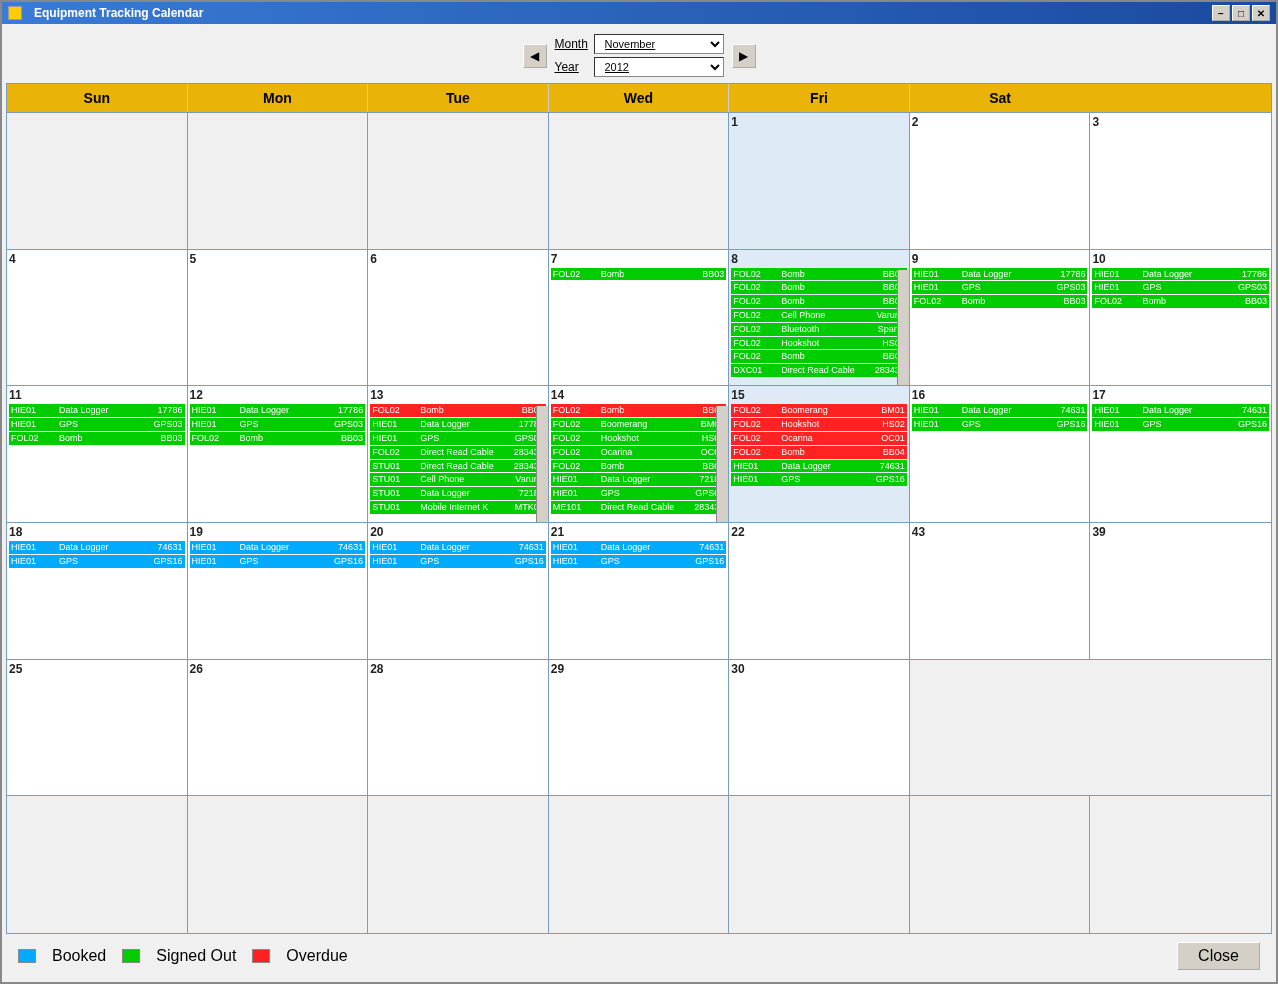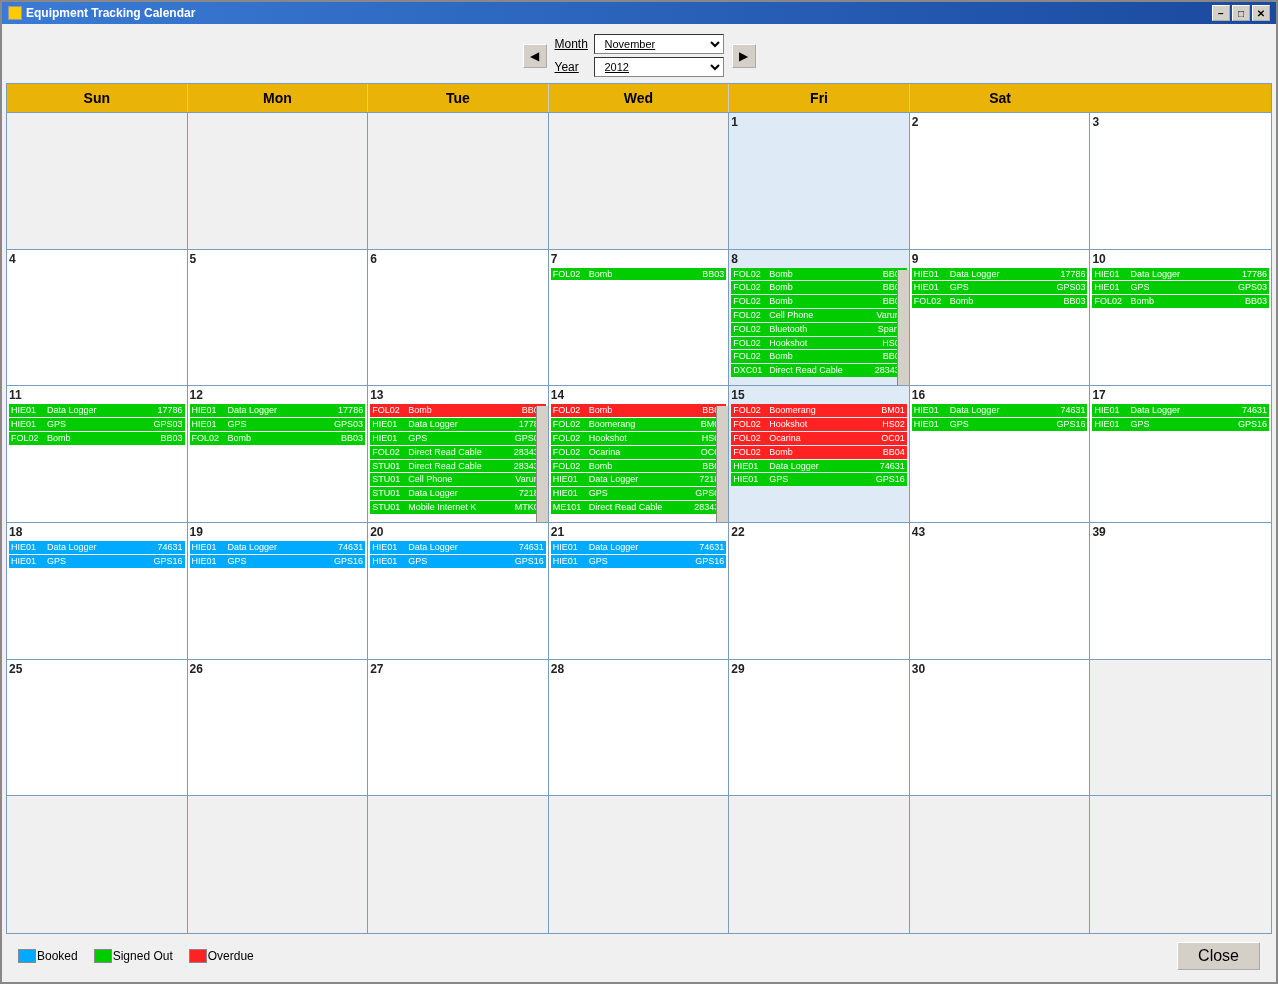--- a/index.html
+++ b/index.html
@@ -23,21 +23,21 @@
       background: linear-gradient(to right, #3a7bd5, #1a4a9f);
       color: white;
       padding: 3px 6px;
       display: flex;
       align-items: center;
       justify-content: space-between;
       height: 22px;
       font-size: 12px;
       font-weight: bold;
     }
-    .title-bar-left { display: flex; align-items: center; gap: 4px; }
+    .title-bar-left { display: flex; align-items: center; gap: 12px; }
     .title-bar-icon { width: 14px; height: 14px; background: #ffcc00; border: 1px solid #999; }
     .title-bar-controls { display: flex; gap: 2px; }
     .tb-btn {
       width: 18px; height: 16px; background: #d4d0c8;
       border: 1px outset #fff; cursor: pointer;
       display: flex; align-items: center; justify-content: center;
       font-size: 10px; color: #000;
     }
     .content-area {
       flex: 1;
@@ -138,21 +138,21 @@
       padding: 1px 2px;
       margin-bottom: 1px;
       font-size: 9px;
       line-height: 1.2;
       white-space: nowrap;
       overflow: hidden;
     }
     .event-item.booked { background: #00aaff; color: white; }
     .event-item.signed-out { background: #00cc00; color: white; }
     .event-item.overdue { background: #ff2222; color: white; }
-    .event-col1 { width: 36px; flex-shrink: 0; }
+    .event-col1 { width: 48px; flex-shrink: 0; }
     .event-col2 { flex: 1; overflow: hidden; }
     .event-col3 { width: 40px; flex-shrink: 0; text-align: right; }
     .scroll-indicator {
       position: absolute;
       right: 0;
       top: 20px;
       width: 12px;
       height: calc(100% - 20px);
       background: #d4d0c8;
       border-left: 1px solid #888;
@@ -160,22 +160,22 @@
     .legend {
       display: flex;
       align-items: center;
       gap: 16px;
       padding: 8px 12px;
       background: #f0f0f0;
     }
     .legend-item {
       display: flex;
       align-items: center;
-      gap: 1px;
-      font-size: 12px;
+      gap: 16px;
+      font-size: 16px;
     }
     .legend-box {
       width: 18px;
       height: 14px;
       border: 1px solid #888;
     }
     .legend-box.booked { background: #00aaff; }
     .legend-box.signed-out { background: #00cc00; }
     .legend-box.overdue { background: #ff2222; }
     .close-btn {
@@ -633,23 +633,20 @@
             </div>
           </div>
           <div class="calendar-row">
             <div class="cal-cell">
               <div class="cell-date">25</div>
             </div>
             <div class="cal-cell">
               <div class="cell-date">26</div>
             </div>
             <div class="cal-cell">
-              <div class="cell-date">27</div>
-            </div>
-            <div class="cal-cell">
               <div class="cell-date">28</div>
             </div>
             <div class="cal-cell">
               <div class="cell-date">29</div>
             </div>
             <div class="cal-cell">
               <div class="cell-date">30</div>
             </div>
             <div class="cal-cell empty"></div>
           </div>

